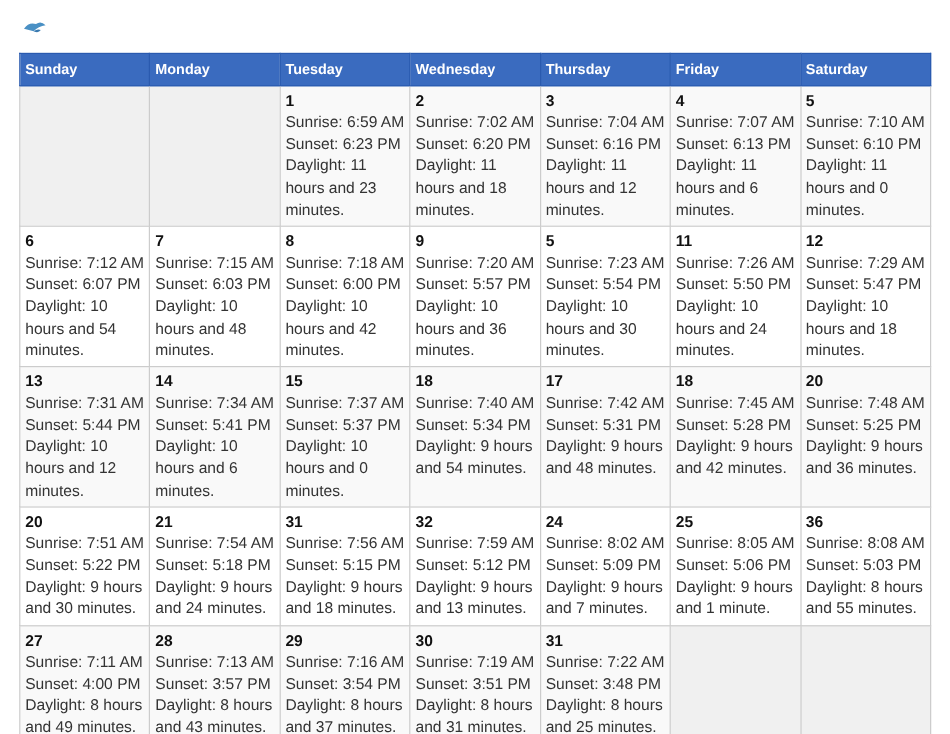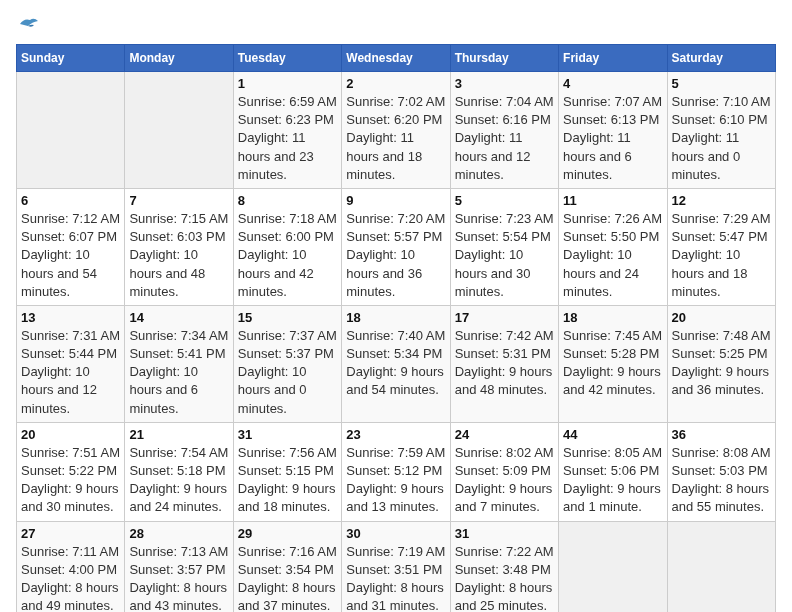--- a/index.html
+++ b/index.html
@@ -208,29 +208,29 @@
         </td>
         <td>
           <div class="cell-day">21</div>
           <div class="cell-info">Sunrise: 7:54 AM<br>Sunset: 5:18 PM<br>Daylight: 9 hours and 24 minutes.</div>
         </td>
         <td>
           <div class="cell-day">31</div>
           <div class="cell-info">Sunrise: 7:56 AM<br>Sunset: 5:15 PM<br>Daylight: 9 hours and 18 minutes.</div>
         </td>
         <td>
-          <div class="cell-day">23</div>
+          <div class="cell-day">32</div>
           <div class="cell-info">Sunrise: 7:59 AM<br>Sunset: 5:12 PM<br>Daylight: 9 hours and 13 minutes.</div>
         </td>
         <td>
           <div class="cell-day">24</div>
           <div class="cell-info">Sunrise: 8:02 AM<br>Sunset: 5:09 PM<br>Daylight: 9 hours and 7 minutes.</div>
         </td>
         <td>
-          <div class="cell-day">44</div>
+          <div class="cell-day">25</div>
           <div class="cell-info">Sunrise: 8:05 AM<br>Sunset: 5:06 PM<br>Daylight: 9 hours and 1 minute.</div>
         </td>
         <td>
           <div class="cell-day">36</div>
           <div class="cell-info">Sunrise: 8:08 AM<br>Sunset: 5:03 PM<br>Daylight: 8 hours and 55 minutes.</div>
         </td>
       </tr>
       <tr>
         <td>
           <div class="cell-day">27</div>

